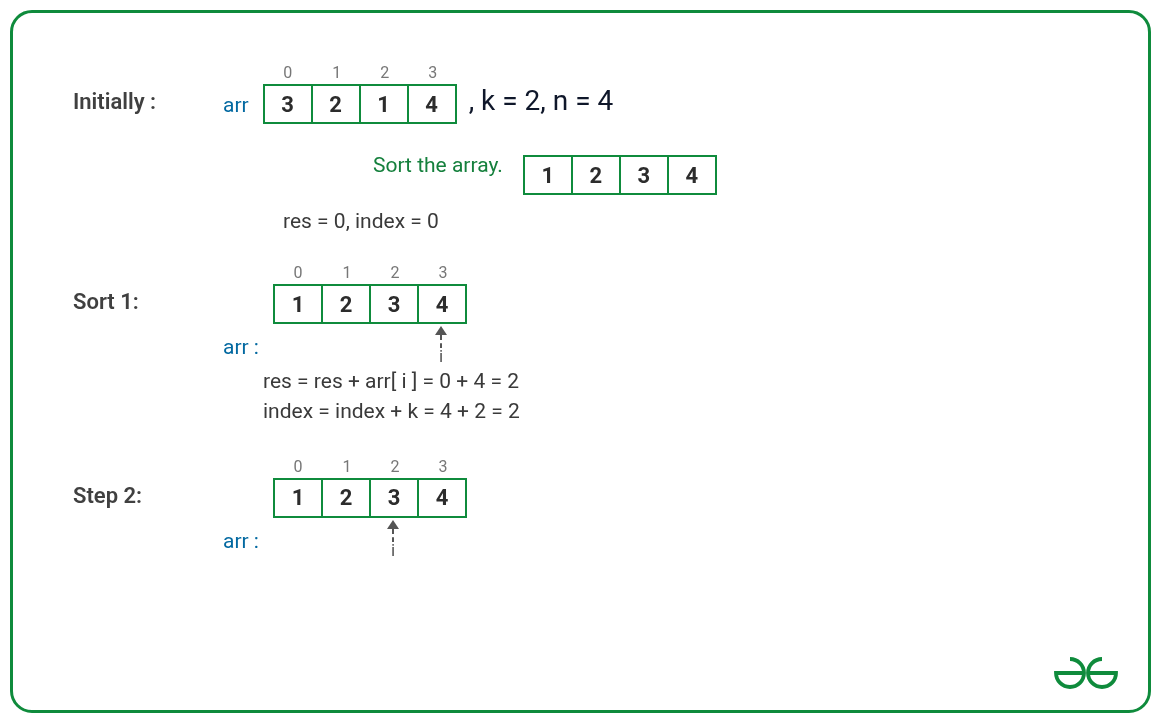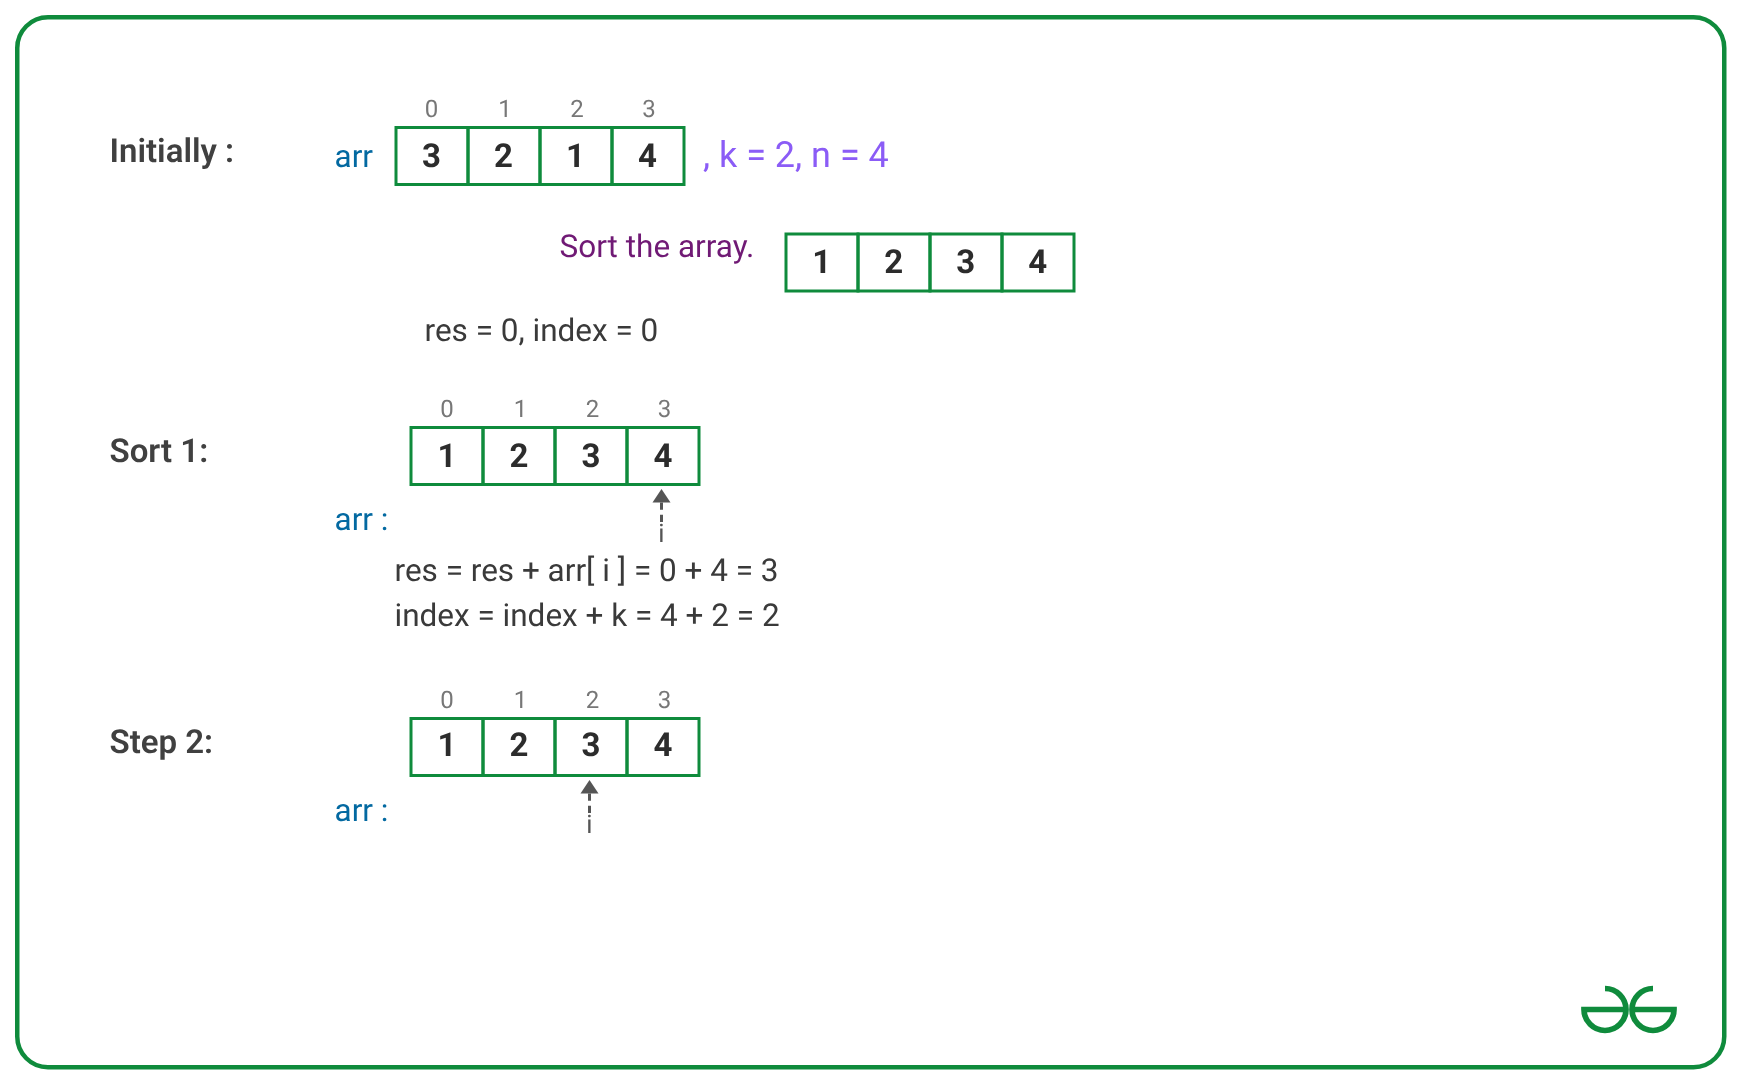--- a/index.html
+++ b/index.html
@@ -67,34 +67,34 @@
     display: flex;
     align-items: center;
     justify-content: center;
     font-size: 22px;
     font-weight: 700;
     color: #2c2c2c;
     margin-left: -2px;
   }
   .cell-wrap:first-child .cell { margin-left: 0; }
   .after-arr {
-    font-size: 24px;
-    color: #8b5cf6;
+    font-size: 28px;
+    color: #0f172a;
     padding-bottom: 7px;
     margin-left: 12px;
   }
   .sort-line {
     display: flex;
     align-items: center;
     margin-top: 10px;
     margin-left: 150px;
   }
   .sort-text {
     font-size: 21px;
-    color: #701a75;
+    color: #15803d;
     margin-right: 20px;
   }
   .vars {
     font-size: 21px;
     color: #3a3a3a;
     margin-top: 14px;
     margin-left: 60px;
   }
   .pointer-row {
     display: flex;
@@ -222,21 +222,21 @@
             <div class="pointer-slot"></div>
             <div class="pointer-slot">
               <div class="arrow-up"></div>
               <div class="arrow-stem"></div>
               <span class="ptr-label">i</span>
             </div>
           </div>
         </div>
       </div>
       <div class="formula">
-        <span>res = res + arr[ i ] = 0 + 4 = 3</span><br>
+        <span>res = res + arr[ i ] = 0 + 4 = 2</span><br>
         <span>index = index + k = 4 + 2 = 2</span>
       </div>
     </div>
   </div>
 
   <div class="step-row" style="margin-top:30px">
     <div class="step-label">Step 2:</div>
     <div class="step-body">
       <div class="arr-line">
         <span class="arr-label">arr :</span>

